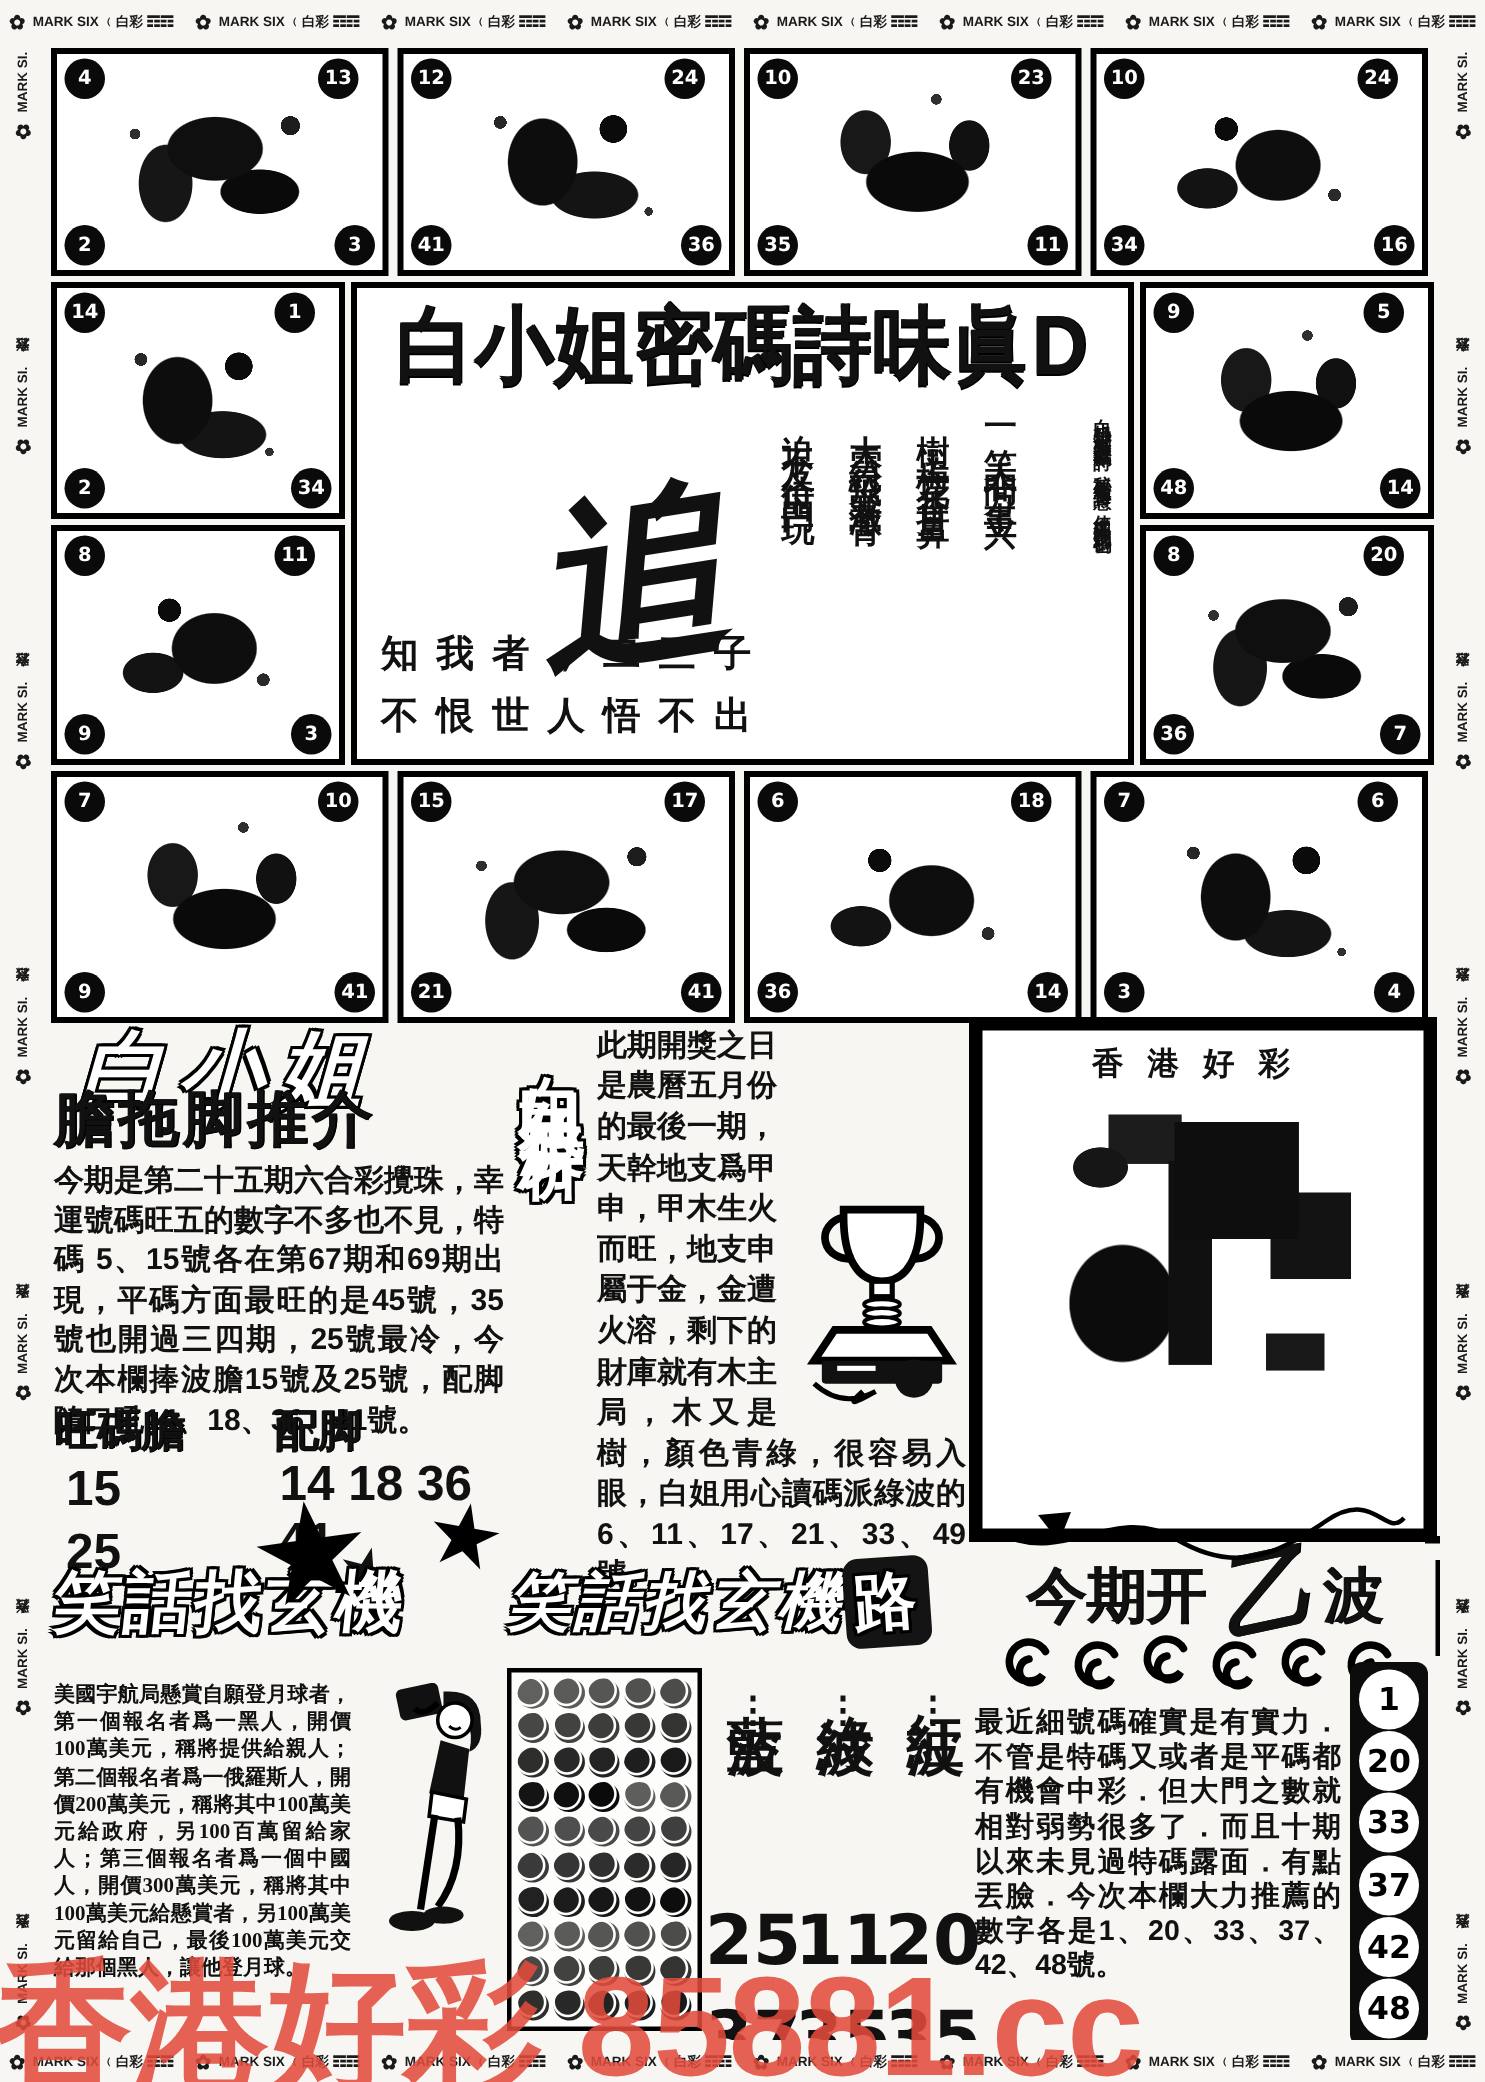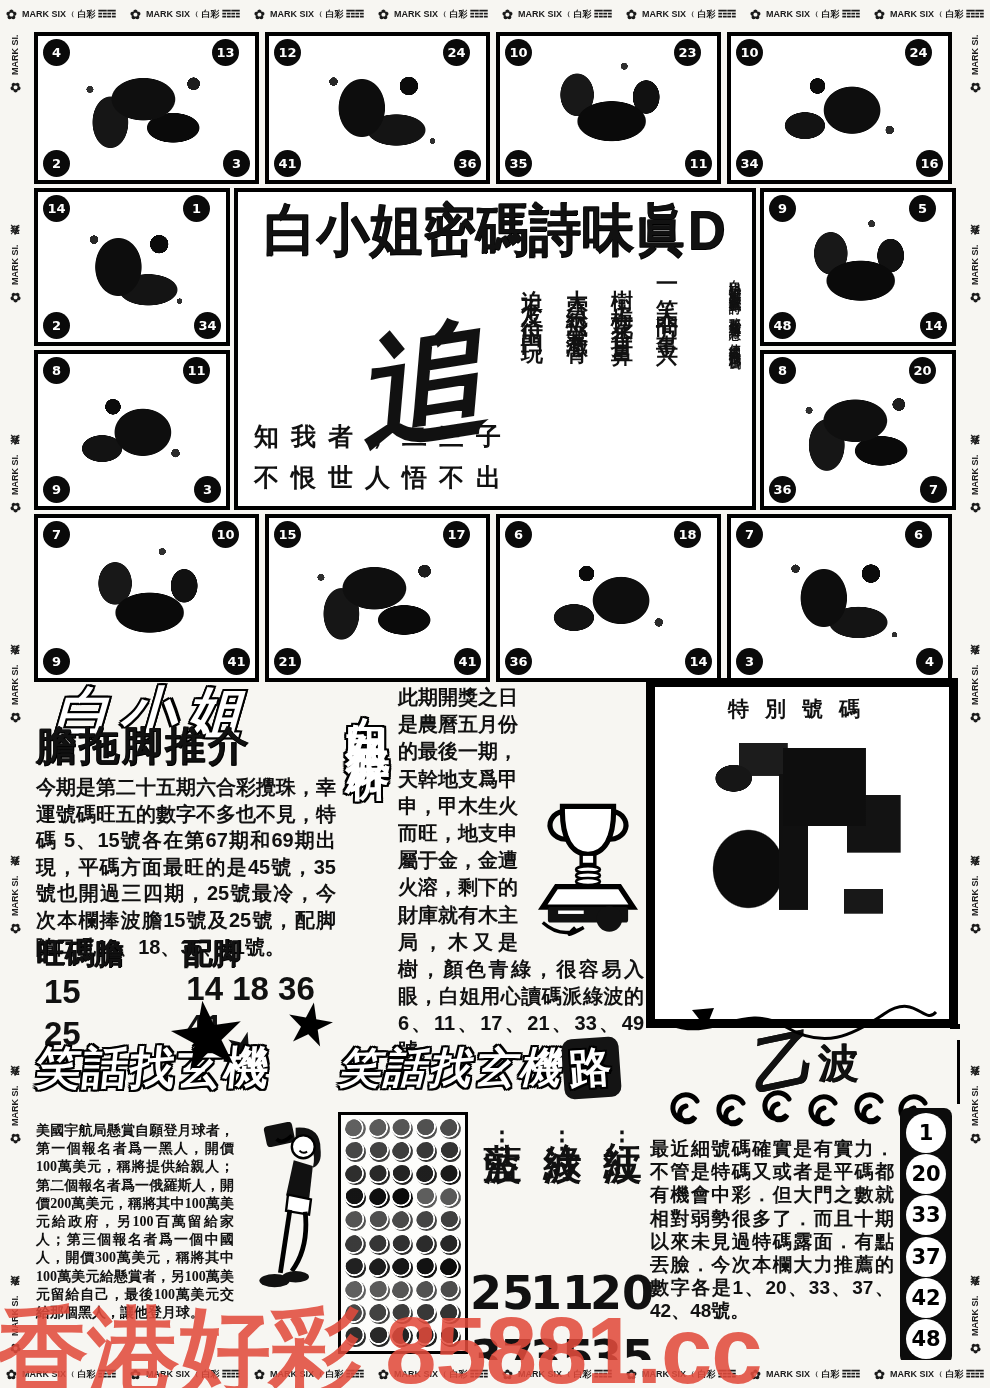--- a/index.html
+++ b/index.html
@@ -432,21 +432,21 @@
         <rect x="28" y="132" width="94" height="18" rx="3" fill="#111"></rect>
         <rect x="40" y="136" width="30" height="4" fill="#fff"></rect>
         <circle cx="100" cy="146" r="15" fill="#111"></circle>
         <path d="M22,150 q22,20 48,6 q-28,16 -10,0" fill="none" stroke="#000" stroke-width="4"></path>
       </svg>
     </span><span>此期開獎之日是農曆五月份的最後一期，天幹地支爲甲申，甲木生火而旺，地支申屬于金，金遭火溶，剩下的財庫就有木主局，木又是樹，顏色青綠，很容易入眼，白姐用心讀碼派綠波的6、11、17、21、33、49號。</span>
   </div>
 </div>
 
 <div class="sec-zodiac">
-  <div class="zod-small">特別號碼</div>
+  <div class="zod-small">香港好彩</div>
   <div class="puzzle"></div>
 </div>
 <svg class="scribble" width="290" height="44" viewBox="0 0 290 44">
   <path d="M18,24 C60,42 92,2 132,26 S200,36 232,14 S272,26 284,12" fill="none" stroke="#000" stroke-width="3"></path>
   <path d="M40,10 l14,18 l8,-20" fill="#000"></path>
 </svg>
 
 <div class="sec-joke">
   <div class="joke-star">★</div>
   <div class="joke-title outline">笑話找玄機</div>
@@ -550,20 +550,21 @@
         <div class="ncell">35</div>
         <div class="ncell">35</div>
       </div>
     </div>
 </div>
 
 <div class="sec-period">
   <div class="tick-dash"></div>
   <div class="tick-bar"></div>
   <div class="period-title">
+    <span>今期开</span>
     <span class="brush-glyph">乙</span>
     <span>波</span>
   </div>
   <div class="waves">
     <svg width="280" height="40" viewBox="0 0 280 40">
       <defs>
           <path id="curl" d="M34,12 A13,13 0 1 0 32,28 A8,8 0 1 1 23,17" fill="none" stroke="#000" stroke-width="5" stroke-linecap="round"></path>
         </defs>
       <use href="#curl" x="0" y="0"></use>
         <use href="#curl" x="46" y="2"></use>

